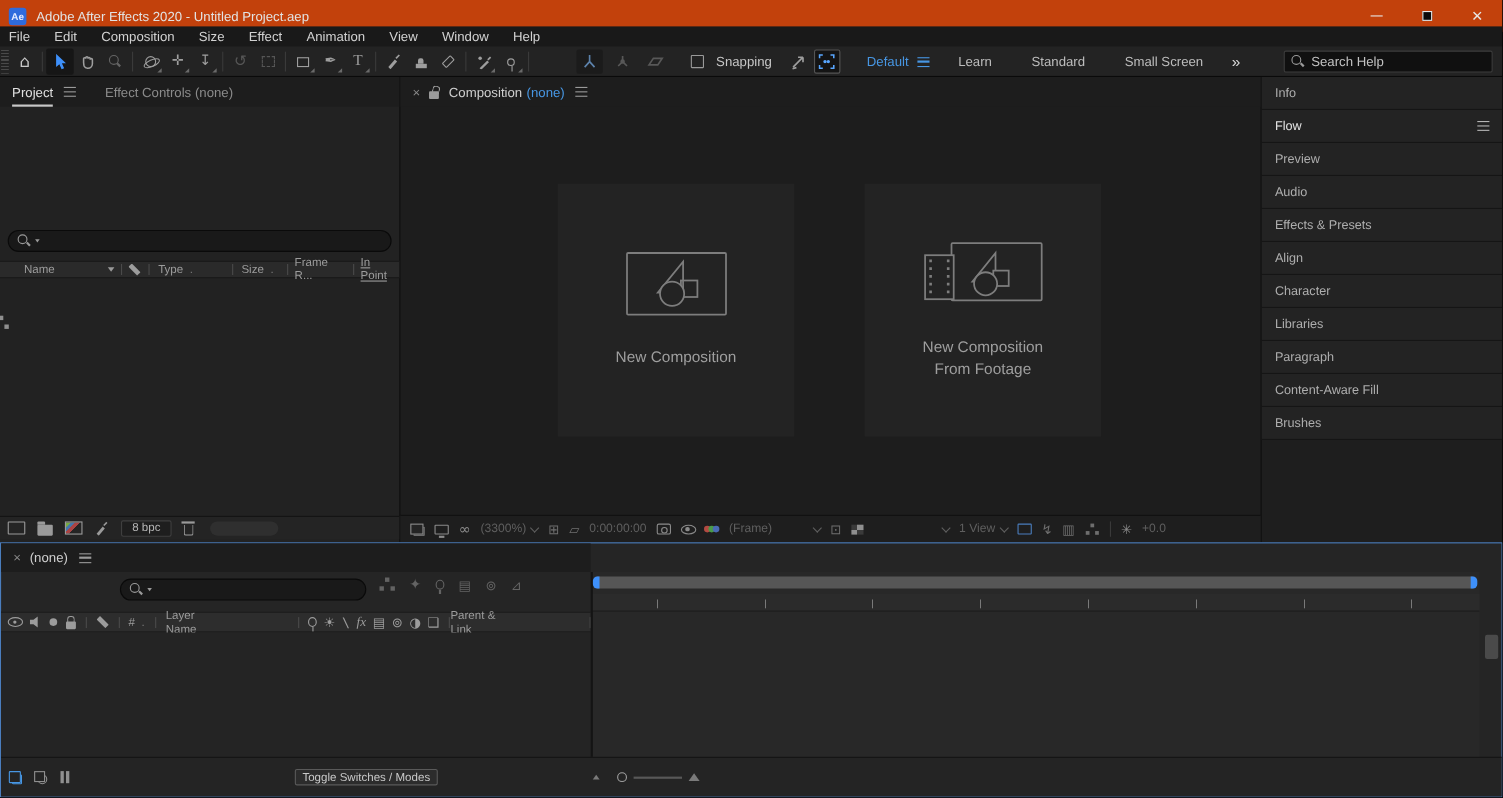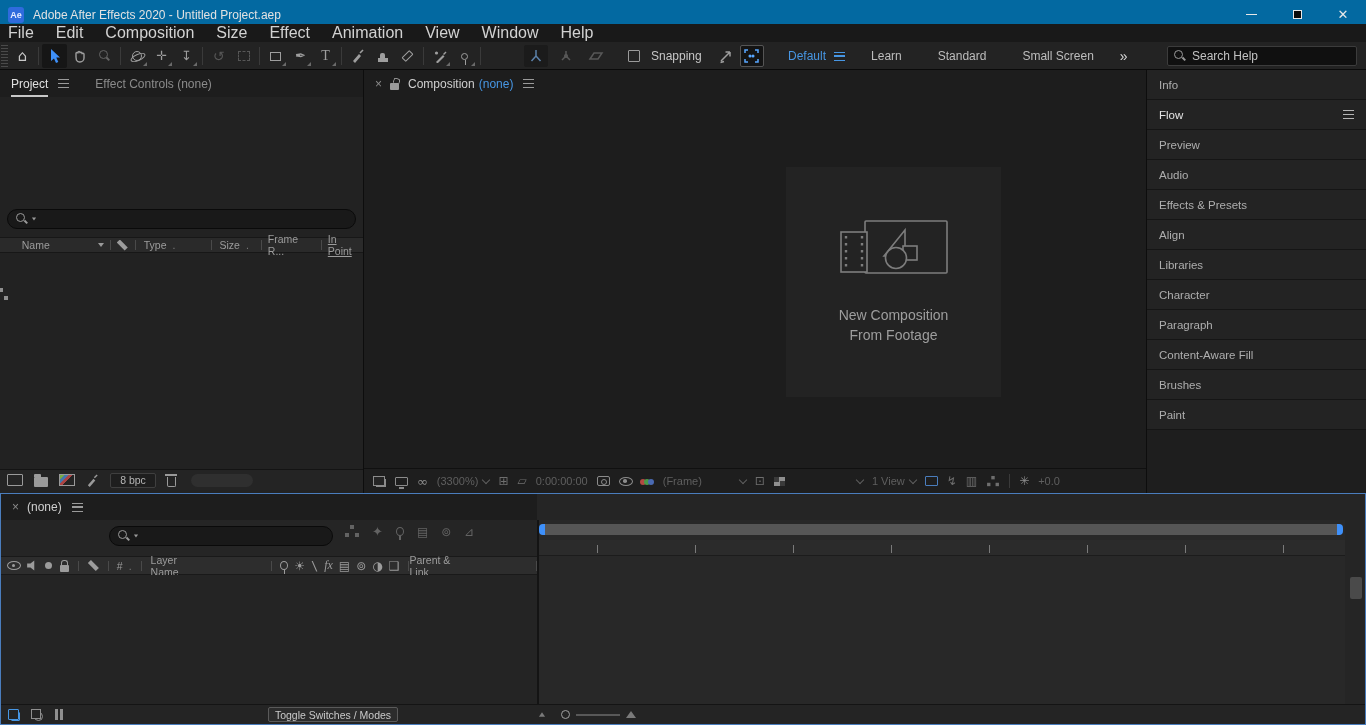--- a/index.html
+++ b/index.html
@@ -6,34 +6,34 @@
   html,body { background:#000; }
   #app {
     position:relative; width:1366px; height:725px; overflow:hidden;
     background:#0d0d0d; font-family:"Liberation Sans", sans-serif;
     -webkit-font-smoothing:antialiased; color:#c8c8c8;
   }
   .abs { position:absolute; }
   .ico { position:relative; display:inline-block; flex:none; }
 
   
-  #titlebar { left:0; top:0; width:1366px; height:29px; background:#0369a1; display:flex; align-items:center; }
+  #titlebar { left:0; top:0; width:1366px; height:29px; background:#c2410c; display:flex; align-items:center; }
   #ae-logo { width:16px; height:16px; margin-left:8px; background:#2f6bdd; border-radius:3px;
     color:#e6ecff; font-size:9px; font-weight:bold; display:flex; align-items:center; justify-content:center; }
   #win-title { margin-left:9px; font-size:12px; color:#e2e2e2; }
   #win-controls { margin-left:auto; display:flex; height:24px; }
   .win-btn { width:46px; height:24px; display:flex; align-items:center; justify-content:center; color:#e8e8e8; }
   .i-min { width:11px; height:1px; background:#e8e8e8; }
   .i-restore { width:9px; height:9px; border:1px solid #e8e8e8; position:relative; background:#0a0a0a; }
   .i-restore::before { content:""; position:absolute; left:2px; top:-4px; width:9px; height:9px; border:1px solid #e8e8e8; z-index:-1; }
   .close-glyph { font-size:13px; }
 
   
   #menubar { left:0; top:24px; width:1366px; height:18px; background:#191919; display:flex; align-items:center; }
-  .menu-item { padding:0 11px; font-size:16px; color:#d2d2d2; line-height:18px; }
+  .menu-item { padding:0 11px; font-size:12px; color:#d2d2d2; line-height:18px; }
   .menu-item:first-child { padding-left:8px; }
 
   
   #toolbar { left:0; top:42px; width:1366px; height:28px; background:#232323; border-bottom:1px solid #0a0a0a; }
   .tb-left { position:absolute; left:0; top:0; height:28px; display:flex; align-items:center; }
   .grip { width:7px; height:22px; margin:0 2px 0 1px;
     background:repeating-linear-gradient(0deg,#4a4a4a 0 1px,transparent 1px 3px); }
   .tool { width:25px; height:24px; display:flex; align-items:center; justify-content:center; color:#9e9e9e; position:relative; }
   .tool.dim { color:#565656; }
   .tool.active { background:#161616; border-radius:2px; }
@@ -172,21 +172,21 @@
   #tl-right { position:absolute; left:538px; top:26px; width:806px; height:184px; background:#282828; }
   #tl-nav { position:absolute; left:2px; top:4px; width:800px; height:11px; background:#565656; border-radius:2px; }
   .nav-handle { position:absolute; top:0; width:6px; height:11px; background:#3e90fa; }
   .nav-handle.l { left:-2px; border-radius:4px 0 0 4px; }
   .nav-handle.r { right:-2px; border-radius:0 4px 4px 0; }
   #tl-ruler { position:absolute; left:0px; top:20px; width:806px; height:16px; background:#2b2b2b;
     border-bottom:1px solid #1c1c1c; }
   #tl-ruler .ticks { position:absolute; left:58px; right:10px; bottom:2px; height:8px;
     background:repeating-linear-gradient(90deg,#7a7a7a 0 1px,transparent 1px 98px); }
   #tl-scroll { position:absolute; right:3px; top:83px; width:12px; height:22px; background:#4a4a4a; border-radius:2px; }
-  #tl-bottom { position:absolute; left:0; bottom:0; width:1364px; height:20px; background:#242424;
+  #tl-bottom { position:absolute; left:0; bottom:0; width:1364px; height:36px; background:#242424;
     border-top:1px solid #141414; display:flex; align-items:center; }
   .toggle-btn { position:absolute; left:267px; width:130px; height:15px; border:1px solid #5a5a5a; background:#2c2c2c;
     border-radius:2px; color:#c9c9c9; font-size:10.5px; display:flex; align-items:center; justify-content:center; }
   .zoom-ctl { position:absolute; left:536px; display:flex; align-items:center; gap:6px; }
   .zoom-line { width:44px; height:2px; background:#585858; }
 </style>
 </head>
 <body>
 
 <div id="app">
@@ -390,20 +390,29 @@
 
     <div id="comp-panel" class="abs">
       <div class="panel-header">
         <span class="tab-close">×</span>
         <span class="ico i-lock open" style="color:#9a9a9a;margin-right:9px;"></span>
         <span style="color:#cfcfcf;">Composition</span>
         <span class="comp-state">(none)</span>
         <span class="i-menu hdr-menu"></span>
       </div>
 
+      <button class="comp-btn" style="left:143px;">
+        <svg width="92" height="60" viewBox="0 0 92 60" fill="none" stroke="#7d7d7d" stroke-width="1.6">
+          <rect x="1" y="1" width="90" height="56" rx="1"></rect>
+          <path d="M52 9v28H29z"></path>
+          <rect x="50" y="26" width="15" height="15"></rect>
+          <circle cx="42" cy="38" r="11" fill="#232323"></circle>
+        </svg>
+        <span class="lbl">New Composition</span>
+      </button>
 
       <button class="comp-btn" style="left:422px;">
         <svg width="110" height="62" viewBox="0 0 110 62" fill="none" stroke="#7d7d7d" stroke-width="1.6">
           <rect x="26" y="3" width="82" height="52" rx="1"></rect>
           <rect x="2" y="14" width="26" height="40" fill="#232323"></rect>
           <line x1="7" y1="18" x2="7" y2="52" stroke-dasharray="2.5 4.5" stroke-width="2.4"></line>
           <line x1="23" y1="18" x2="23" y2="52" stroke-dasharray="2.5 4.5" stroke-width="2.4"></line>
           <path d="M66 12v26H45z" fill="#232323"></path>
           <rect x="64" y="28" width="14" height="14" fill="#232323"></rect>
           <circle cx="57" cy="40" r="10.5" fill="#232323"></circle>
@@ -464,36 +473,33 @@
       <div class="side-item">
           <span>Audio</span>
         </div>
       <div class="side-item">
           <span>Effects &amp; Presets</span>
         </div>
       <div class="side-item">
           <span>Align</span>
         </div>
       <div class="side-item">
+          <span>Character</span>
+        </div>
+      <div class="side-item">
           <span>Libraries</span>
         </div>
       <div class="side-item">
-          <span>Character</span>
-        </div>
-      <div class="side-item">
           <span>Paragraph</span>
         </div>
       <div class="side-item">
           <span>Content-Aware Fill</span>
         </div>
       <div class="side-item">
           <span>Brushes</span>
-        </div>
-      <div class="side-item">
-          <span>Paint</span>
         </div>
     </div>
   </div>
 
   <div id="timeline" class="abs">
     <div id="tl-tabs">
       <span class="tab-close">×</span>
       <span class="name">(none)</span>
       <span class="i-menu hdr-menu"></span>
     </div>

